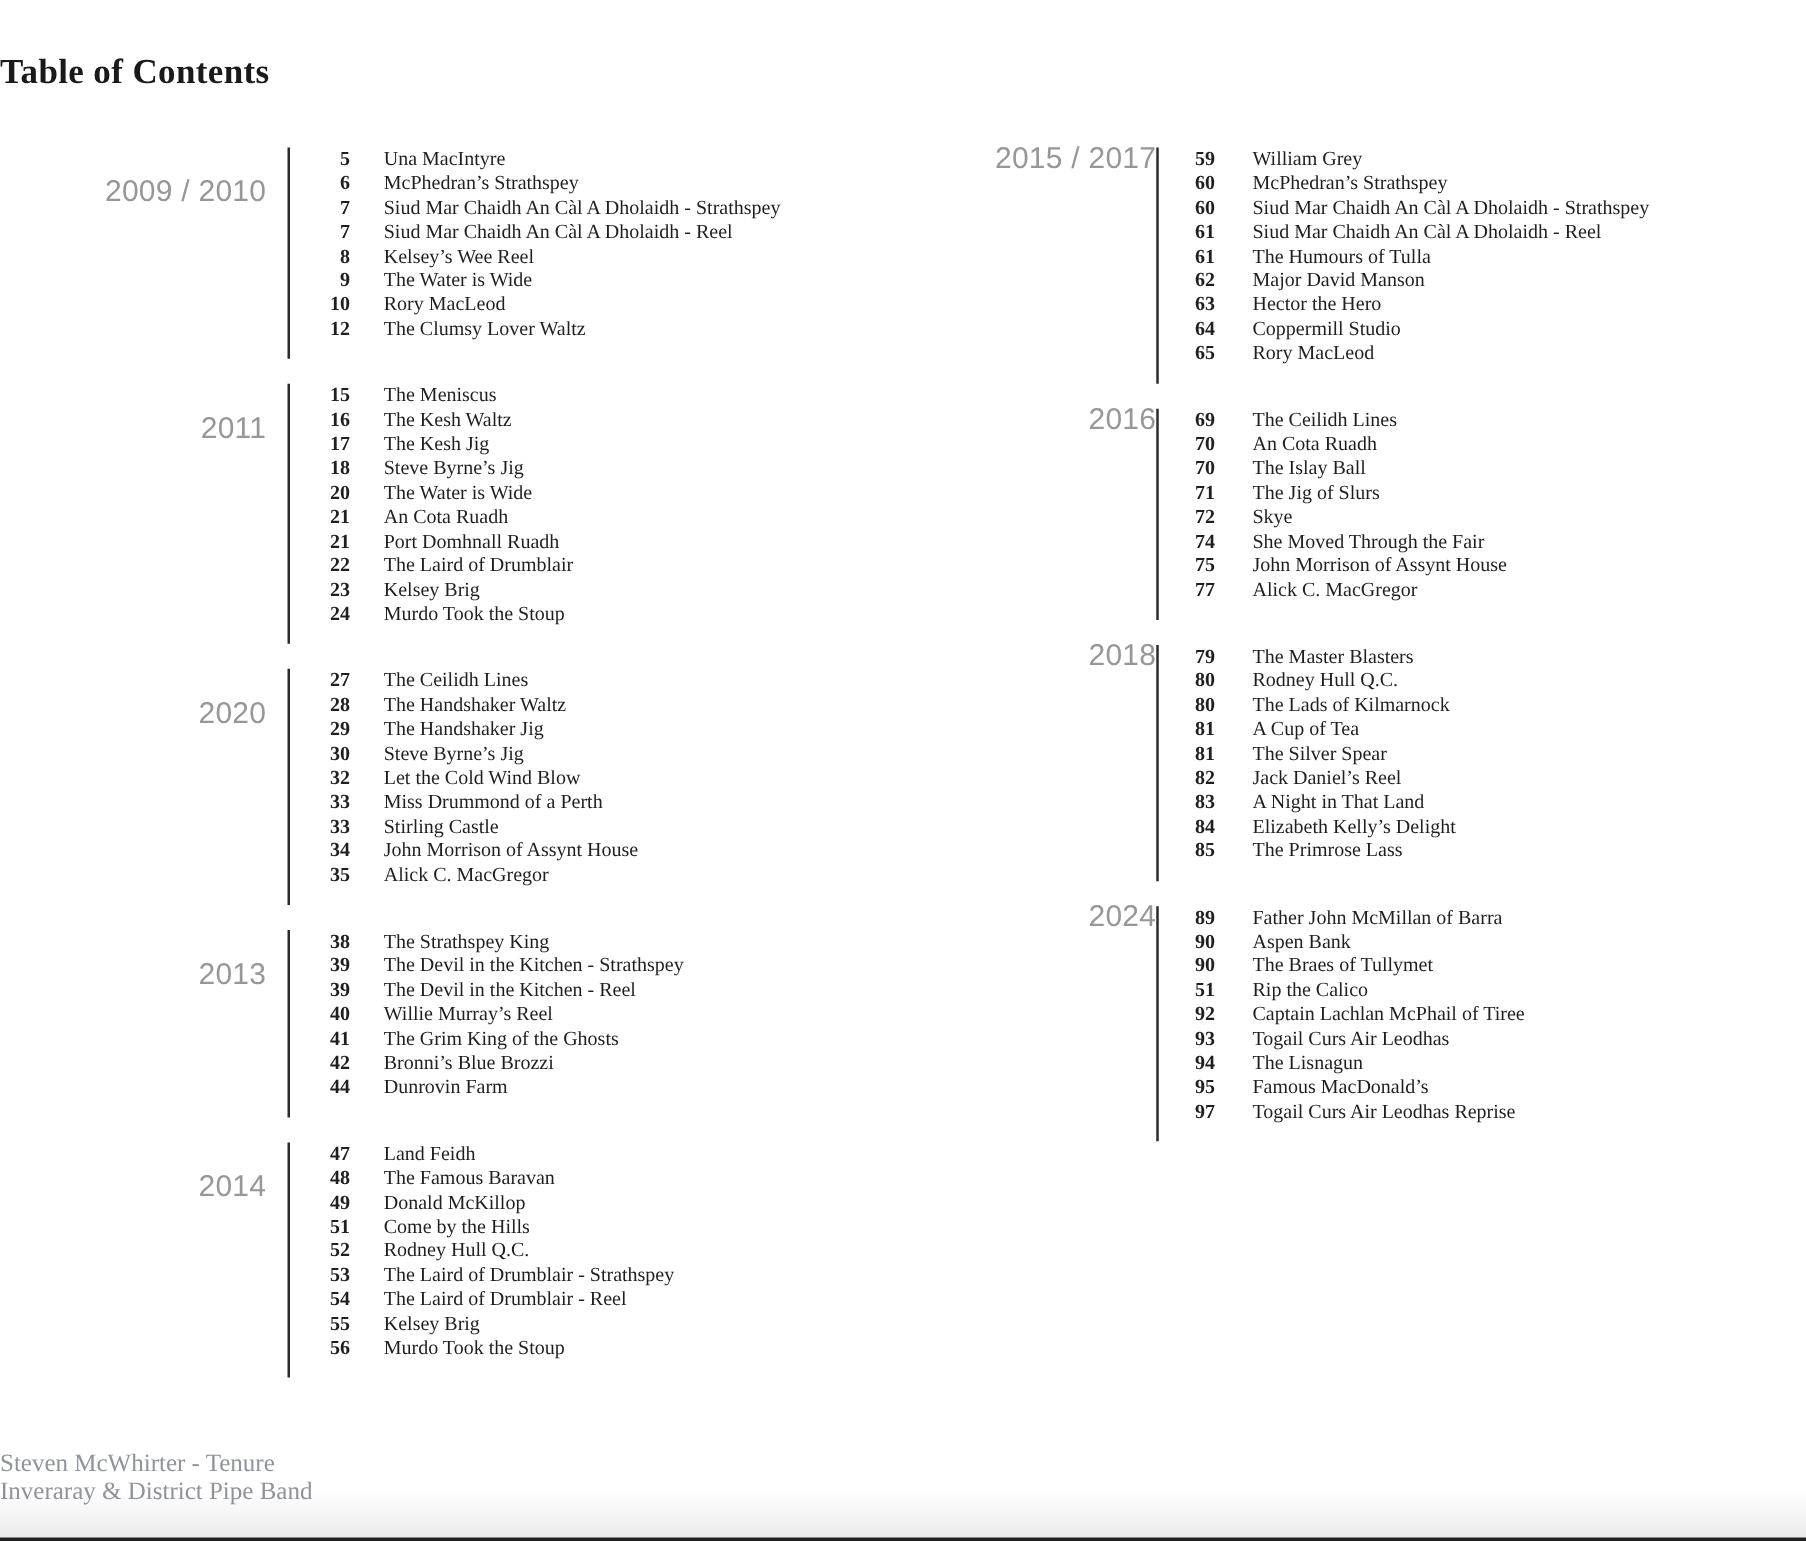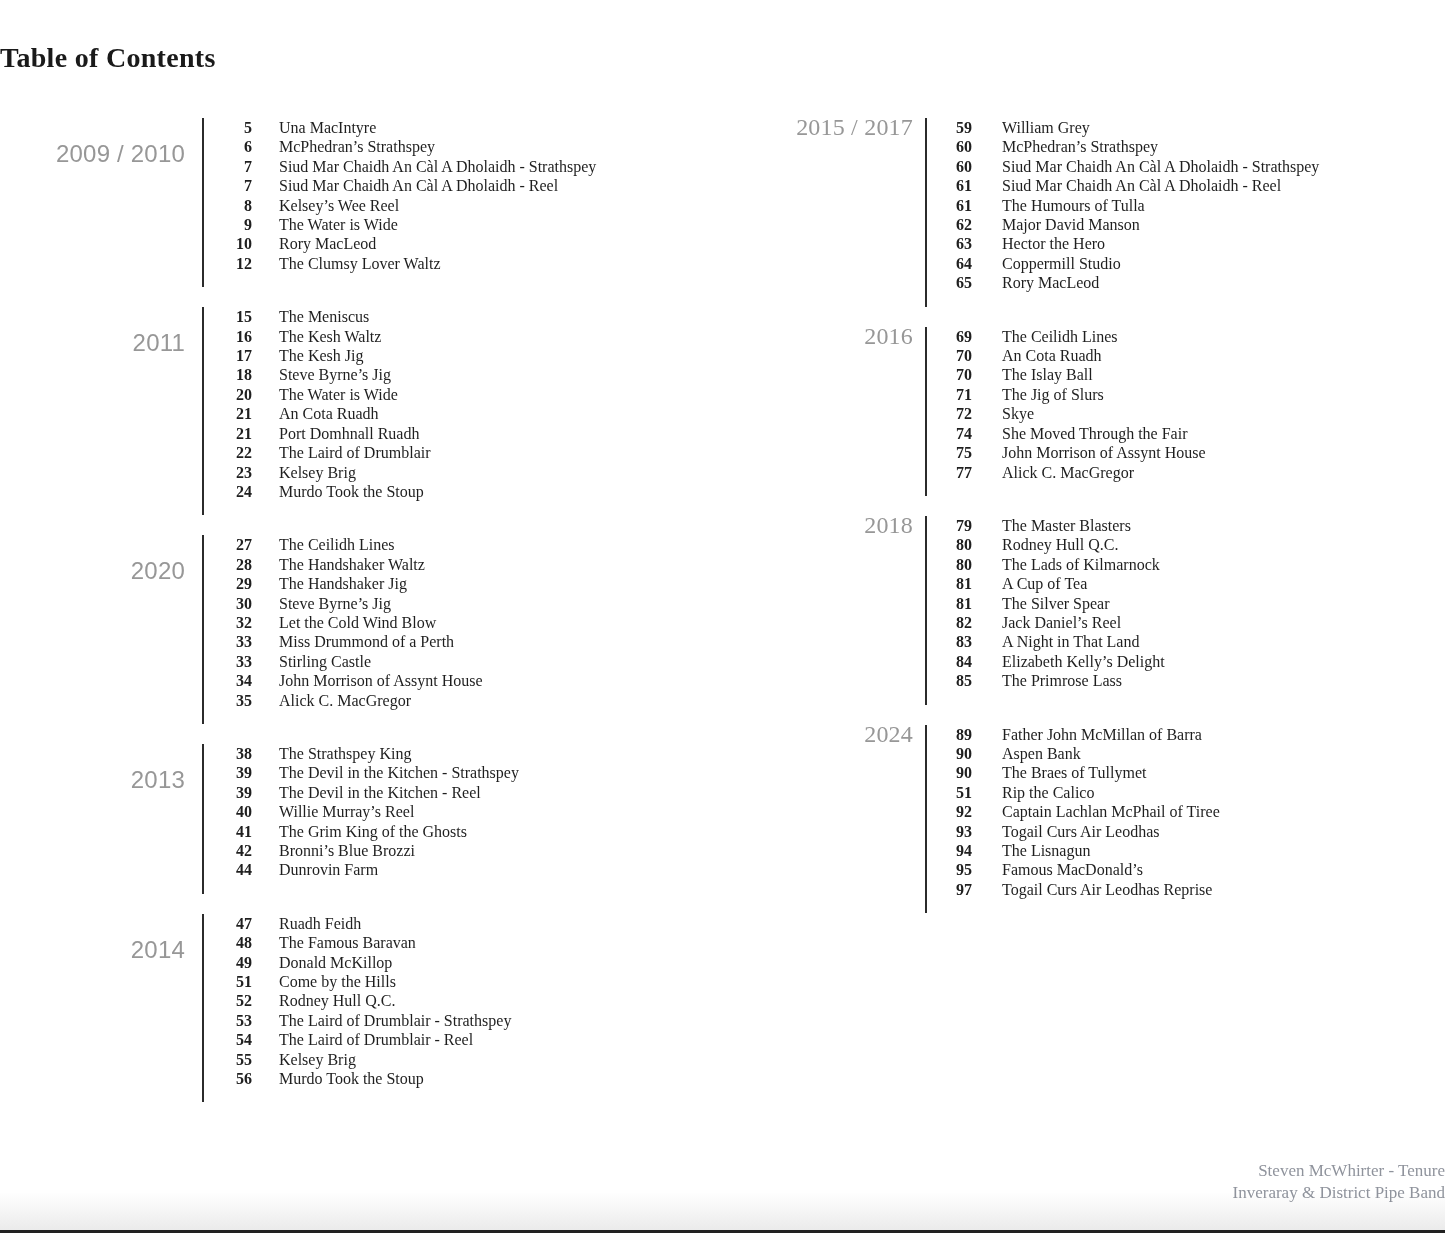--- a/index.html
+++ b/index.html
@@ -42,22 +42,22 @@
     text-align: right;
     font-family: "Liberation Sans", sans-serif;
     font-weight: 300;
     font-size: 24px;
     line-height: 24px;
     letter-spacing: 0.2px;
     color: var(--year-label, #979797);
     margin-top: -3px;
     flex: none;
   }
-  .col-left  .year-cell { width: 202px; padding-right: 17px; margin-top: 24px; }
-  .col-right .year-cell { width: 135px; padding-right: 12px; font-family: Liberation Serif, serif; }
+  .col-left  .year-cell { width: 230px; padding-right: 17px; margin-top: 24px; }
+  .col-right .year-cell { width: 135px; padding-right: 0; }
 
   .entries {
     flex: 1;
     border-left: 2px solid var(--divider, #2b2b2b);
     padding-bottom: 14px;
   }
   .entry {
     display: flex;
     font-size: 16px;
     line-height: 19.4px;
@@ -71,22 +71,22 @@
   .col-left  .num { width: 48px; }
   .col-right .num { width: 45px; }
   .entry-title { padding-left: 27px; white-space: nowrap; }
   .col-right .entry-title { padding-left: 30px; }
 
   .footer {
     position: absolute;
     top: 1160px;
     left: 0;
     width: 100%;
-    text-align: right;
-    font-size: 17px;
+    text-align: left;
+    font-size: 20px;
     line-height: 22px;
     color: var(--footer-text, #8f939c);
     font-family: Liberation Serif, serif;
   }
   .bottom-fade {
     position: absolute;
     left: 0;
     right: 0;
     bottom: 3px;
     height: 38px;
@@ -296,21 +296,21 @@
     <span class="entry-title">Dunrovin Farm</span>
   </div>
 </div>
   </section>
 
   <section class="toc-section">
     <div class="year-cell">2014</div>
     <div class="entries">
   <div class="entry">
     <span class="num">47</span>
-    <span class="entry-title">Ruadh Feidh</span>
+    <span class="entry-title">Land Feidh</span>
   </div>
 
   <div class="entry">
     <span class="num">48</span>
     <span class="entry-title">The Famous Baravan</span>
   </div>
 
   <div class="entry">
     <span class="num">49</span>
     <span class="entry-title">Donald McKillop</span>

